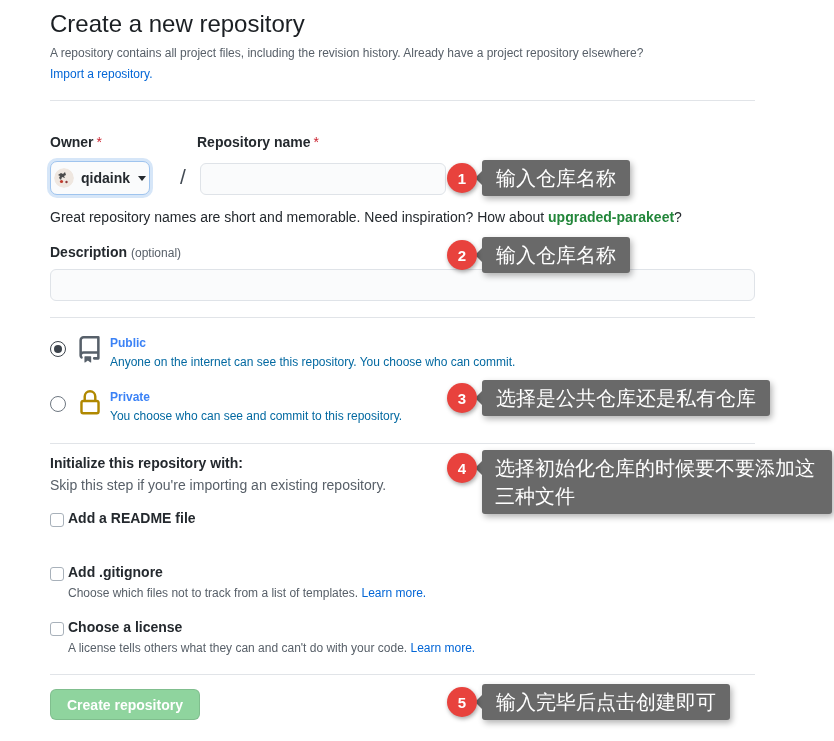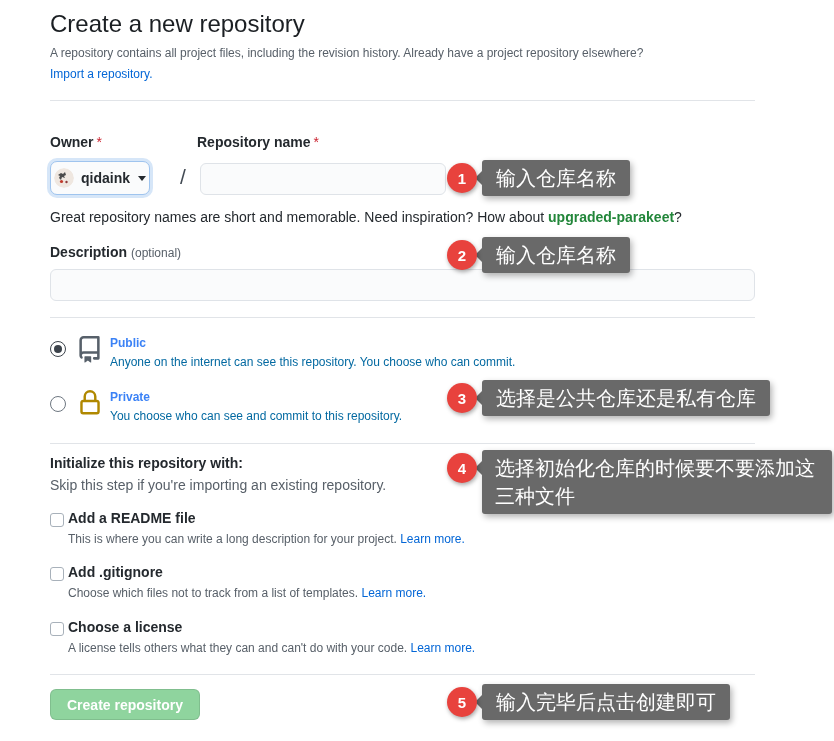--- a/index.html
+++ b/index.html
@@ -155,21 +155,20 @@
   <div class="abs vis-title t-private">Private</div>
   <div class="abs vis-desc d-private">You choose who can see and commit to this repository.</div>
 
   <hr class="rule hr3">
 
   <div class="abs init-heading">Initialize this repository with:</div>
   <div class="abs init-sub">Skip this step if you're importing an existing repository.</div>
 
   <input type="checkbox" class="cb1" style="">
   <div class="abs cb-label l1">Add a README file</div>
-  <div class="abs cb-desc n1"><span>This is where you can write a long description for your project.</span> <a href="#">Learn more.</a></div>
 
   <input type="checkbox" class="cb2" style="">
   <div class="abs cb-label l2">Add .gitignore</div>
   <div class="abs cb-desc n2"><span>Choose which files not to track from a list of templates.</span> <a href="#">Learn more.</a></div>
 
   <input type="checkbox" class="cb3" style="">
   <div class="abs cb-label l3">Choose a license</div>
   <div class="abs cb-desc n3"><span>A license tells others what they can and can't do with your code.</span> <a href="#">Learn more.</a></div>
 
   <hr class="rule hr4">

